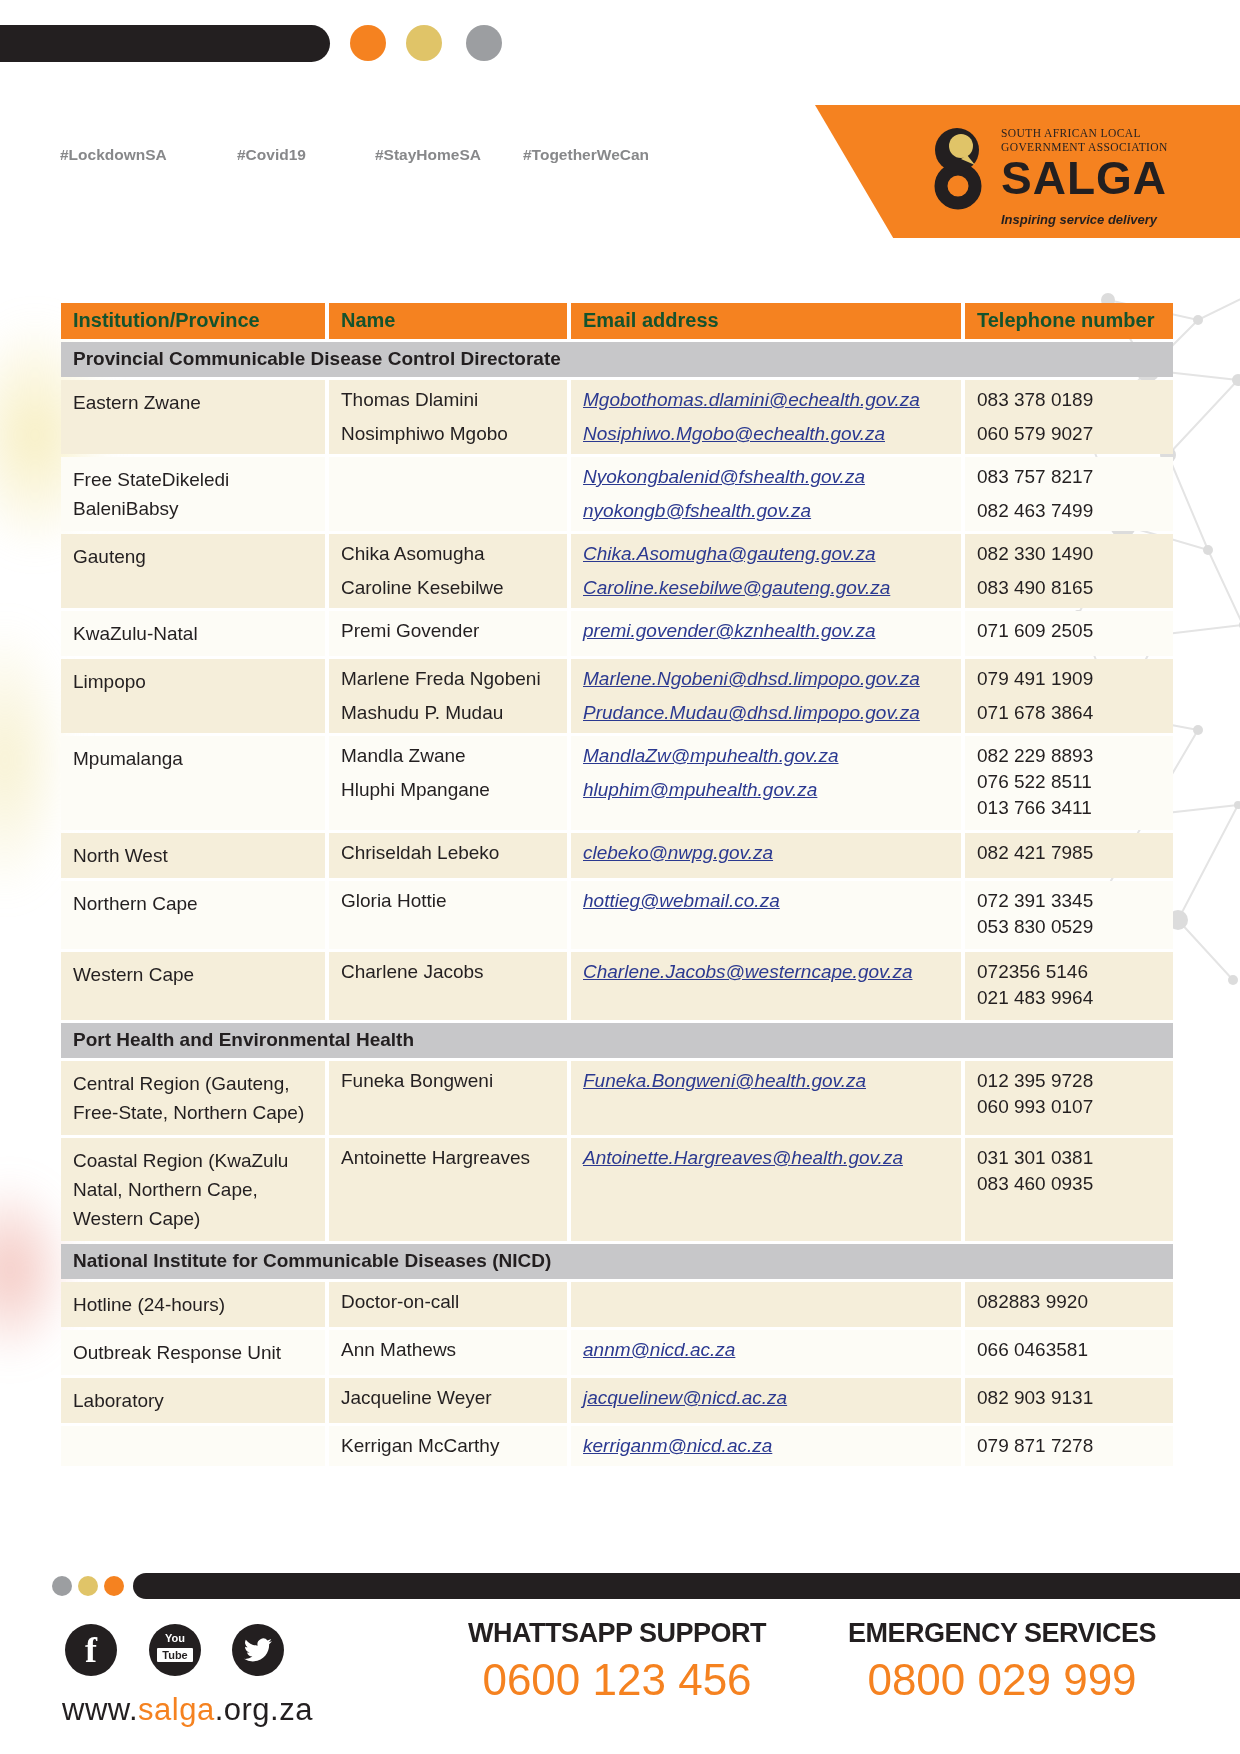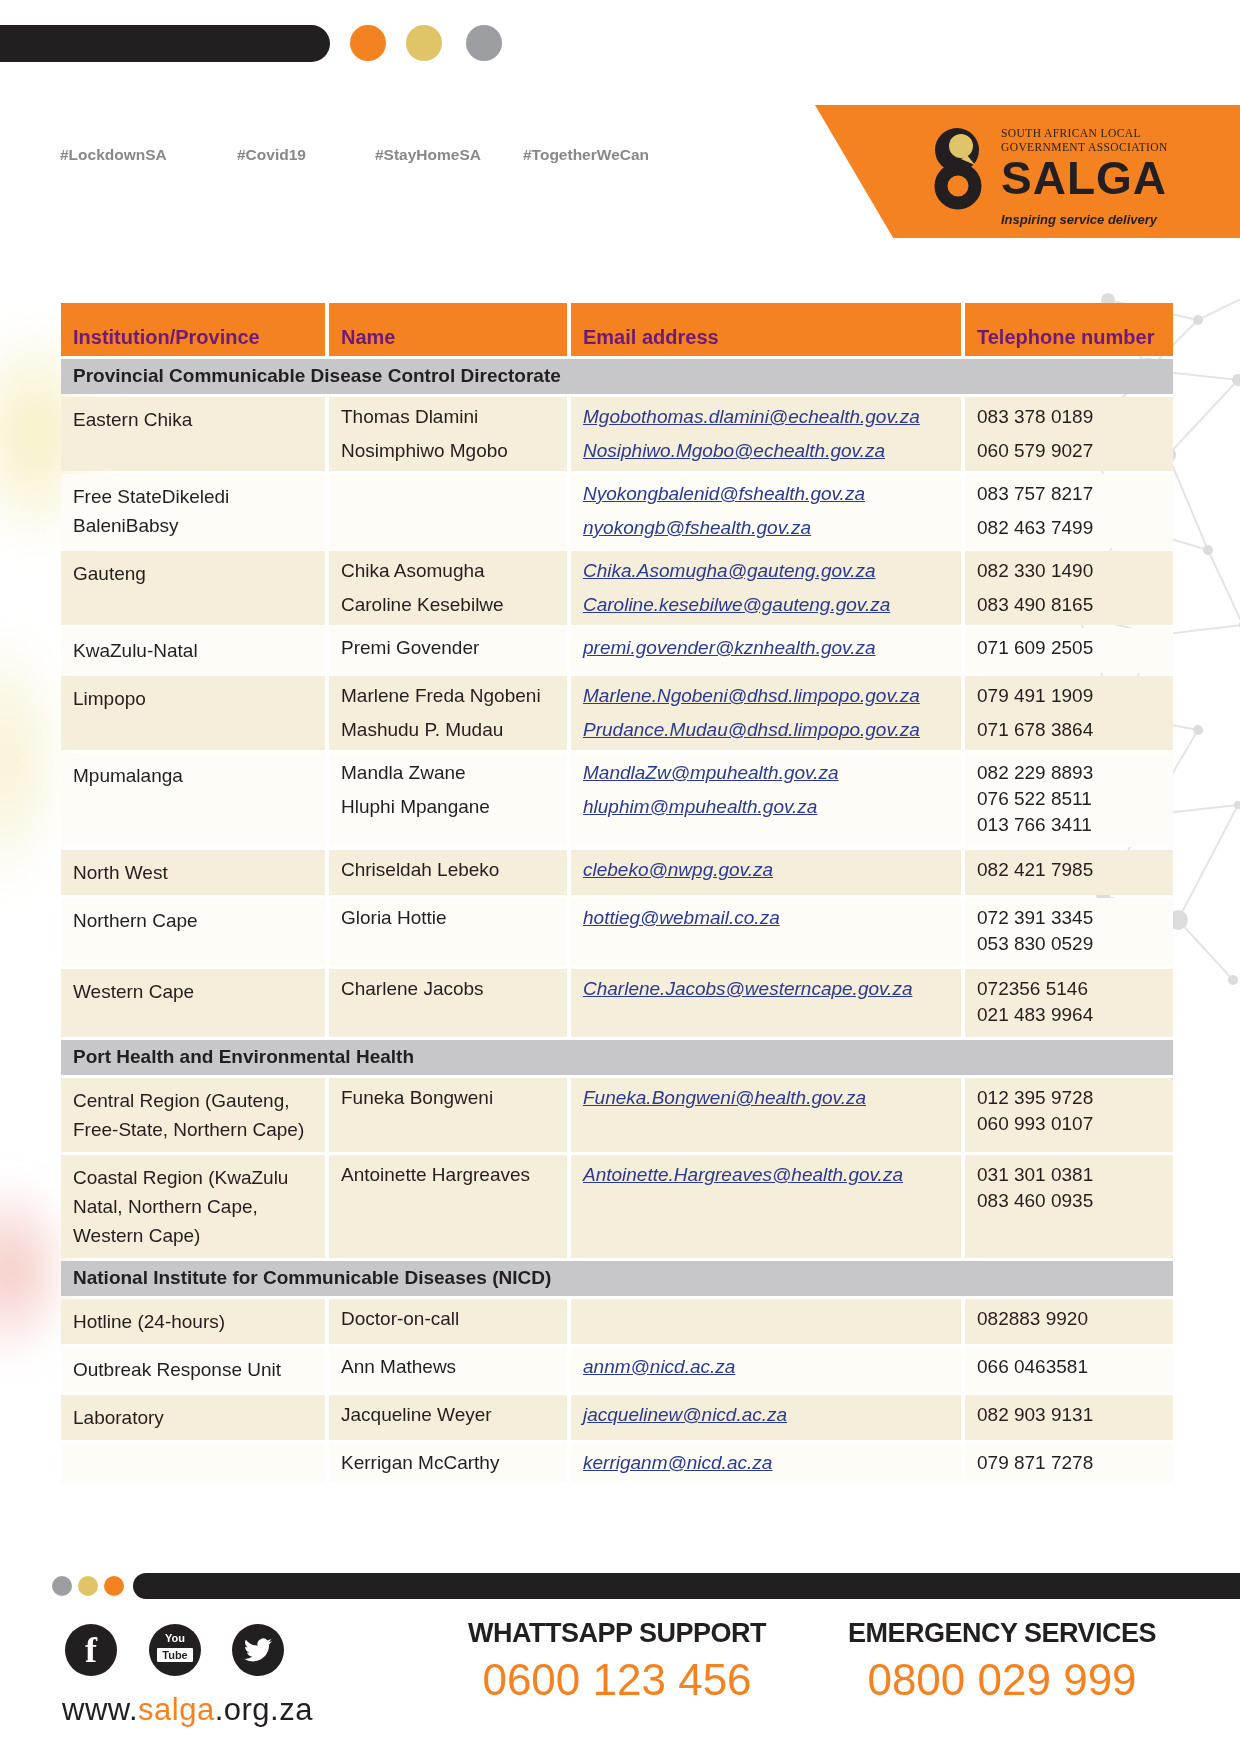--- a/index.html
+++ b/index.html
@@ -31,22 +31,22 @@
   .blob{position:absolute;border-radius:50%;filter:blur(16px);pointer-events:none;}
   .blob-y1{left:-70px;top:270px;width:210px;height:330px;background:radial-gradient(closest-side,rgba(240,224,140,.55),rgba(240,224,140,0) 72%);}
   .blob-y2{left:-90px;top:560px;width:190px;height:400px;background:radial-gradient(closest-side,rgba(238,224,150,.45),rgba(238,224,150,0) 70%);}
   .blob-r1{left:-80px;top:1140px;width:180px;height:260px;background:radial-gradient(closest-side,rgba(228,120,105,.42),rgba(228,120,105,0) 72%);}
   .network{position:absolute;right:-18px;top:285px;pointer-events:none;}
 
   
   .table-wrap{position:absolute;left:57px;top:300px;width:1120px;}
   table.contacts{border-collapse:separate;border-spacing:4px 3px;table-layout:fixed;width:1120px;}
   col.c-inst{width:264px;} col.c-name{width:238px;} col.c-email{width:390px;} col.c-phone{width:208px;}
-  .contacts th{background:var(--orange,#F58220);color:#701a75;font-size:20px;font-weight:bold;text-align:left;
-               padding:23px 8px 7px 12px;white-space:nowrap;overflow:hidden;}
+  .contacts th{background:var(--orange,#F58220);color:#14532d;font-size:20px;font-weight:bold;text-align:left;
+               padding:6px 8px 7px 12px;white-space:nowrap;overflow:hidden;}
   .section-row td{background:var(--secgray,#C7C7C9);font-size:19px;padding:6px 8px 7px 12px;color:#231F20;font-weight:bold;}
   .section-row.bold td{font-weight:bold;}
   .data-row td{vertical-align:top;padding:8px 8px 8px 12px;font-size:19px;}
   .row-cream td{background:var(--cream,#F5EEDA);}
   .row-white td{background:var(--rowwhite,#FDFCF6);}
   .cell-inst{line-height:29px;}
   .cell-name .line,.cell-email .line,.cell-phone .line{line-height:24px;margin-bottom:10px;}
   .cell-name .line:last-child,.cell-email .line:last-child,.cell-phone .line:last-child{margin-bottom:0;}
   .cell-phone.tight .line{margin-bottom:2px;}
   .email-link{color:var(--linkblue,#2B3990);font-style:italic;text-decoration:underline;cursor:pointer;word-break:break-all;}
@@ -144,21 +144,21 @@
           <th>Name</th>
           <th>Email address</th>
           <th>Telephone number</th>
         </tr>
       </thead>
       <tbody>
           <tr class="section-row">
             <td colspan="4">Provincial Communicable Disease Control Directorate</td>
           </tr>
           <tr class="data-row row-cream">
-            <td class="cell-inst">Eastern Chika</td>
+            <td class="cell-inst">Eastern Zwane</td>
             <td class="cell-name">
               <div class="line">Thomas Dlamini</div>
               <div class="line">Nosimphiwo Mgobo</div>
             </td>
             <td class="cell-email">
               <div class="line"><a class="email-link">Mgobothomas.dlamini@echealth.gov.za</a></div>
               <div class="line"><a class="email-link">Nosiphiwo.Mgobo@echealth.gov.za</a></div>
             </td>
             <td class="cell-phone">
               <div class="line">083 378 0189</div>

